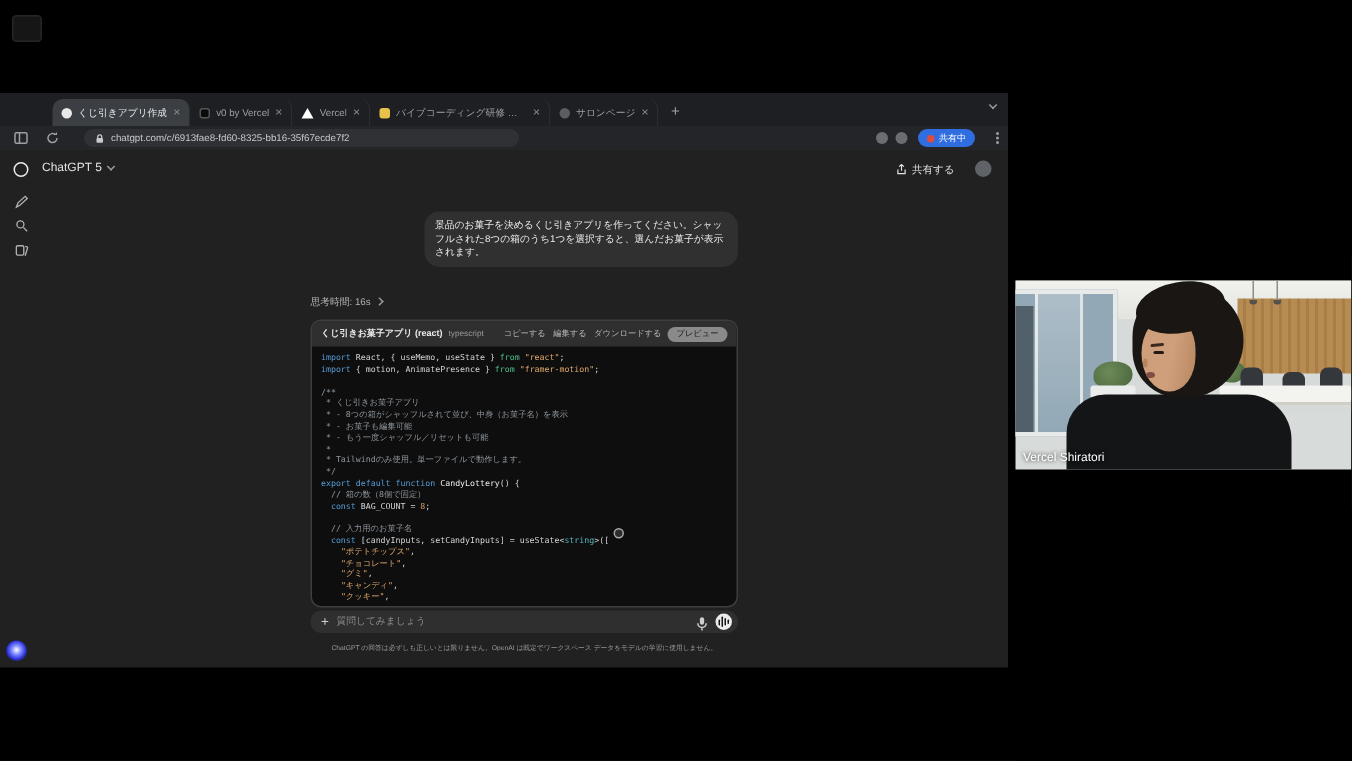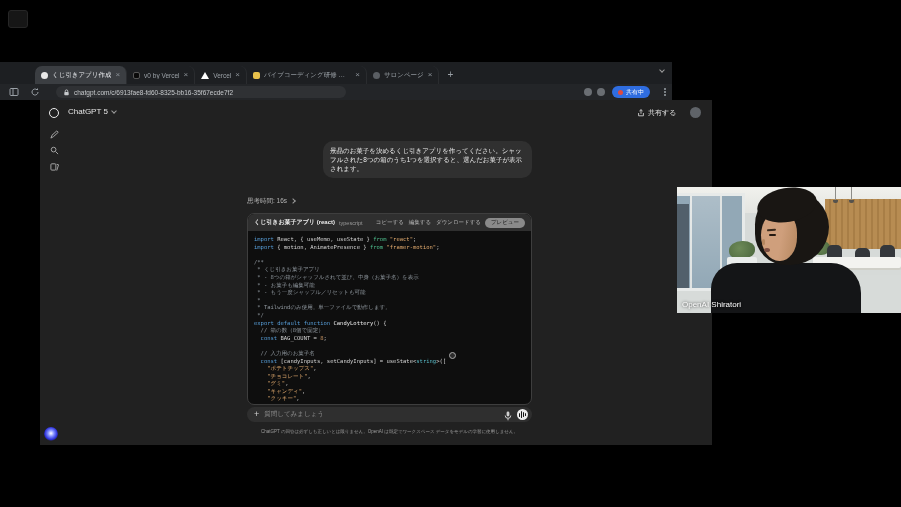--- a/index.html
+++ b/index.html
@@ -33,21 +33,21 @@
            display:flex;align-items:center;gap:4px;padding:0 7px;font-size:6.5px;color:#c6c9cc;white-space:nowrap;overflow:hidden;}
   .tb-ic{position:absolute;top:3px;width:10px;height:10px;color:#9aa0a6;}
   .badge{position:absolute;left:612px;top:2px;height:12px;padding:0 6px;border-radius:999px;background:#2f6de0;
          display:flex;align-items:center;gap:3px;color:#fff;font-size:6px;}
   .badge-dot{width:5px;height:5px;border-radius:50%;background:#e04a3f;}
   .kebab{position:absolute;left:664px;top:4px;width:2px;height:2px;background:#9aa0a6;border-radius:50%;
          box-shadow:0 3px 0 #9aa0a6,0 6px 0 #9aa0a6;}
   .tb-dot{position:absolute;top:4px;width:8px;height:8px;border-radius:50%;background:#6a6e73;}
 
   
-  .page{position:absolute;left:0;top:38px;width:672px;height:345px;background:#212121;overflow:hidden;margin-left:40px;}
+  .page{position:absolute;left:0;top:38px;width:672px;height:345px;background:#212121;overflow:hidden;}
   .rail-ic{position:absolute;left:10px;width:9px;height:9px;color:#b0b0b0;}
   .logo{position:absolute;left:9px;top:8px;width:10px;height:10px;border:1.5px solid #ececec;border-radius:50%;}
   .modelbar{position:absolute;left:28px;top:7px;font-size:8px;color:#e3e3e3;display:flex;align-items:center;gap:4px;}
   .chev{display:inline-block;width:4px;height:4px;border-right:1px solid #9b9b9b;border-bottom:1px solid #9b9b9b;transform:rotate(45deg);margin-top:-2px;}
   .chev-r{transform:rotate(-45deg);}
   .sharebtn{position:absolute;left:597px;top:8px;display:flex;align-items:center;gap:3px;font-size:7px;color:#e3e3e3;}
   .hdr-avatar{position:absolute;left:650px;top:7px;width:11px;height:11px;border-radius:50%;background:#5f6368;}
 
   .column{position:absolute;left:207px;top:0;width:285px;height:345px;}
   .bubble{position:absolute;left:76px;top:41px;width:209px;background:#303030;border-radius:10px;
@@ -283,15 +283,15 @@
     <span class="chair" style="left:203px;top:58px;"></span>
     <div class="cam-desk"></div>
     <div class="p-body"></div>
     <div class="p-hair"></div>
     <div class="p-face"></div>
     <div class="p-fringe"></div>
     <span class="p-brow"></span>
     <span class="p-eye"></span>
     <span class="p-nose"></span>
     <span class="p-mouth"></span>
-    <span class="cam-name">OpenAI Shiratori</span>
+    <span class="cam-name">Vercel Shiratori</span>
   </div>
 </div>
 
 </body></html>

